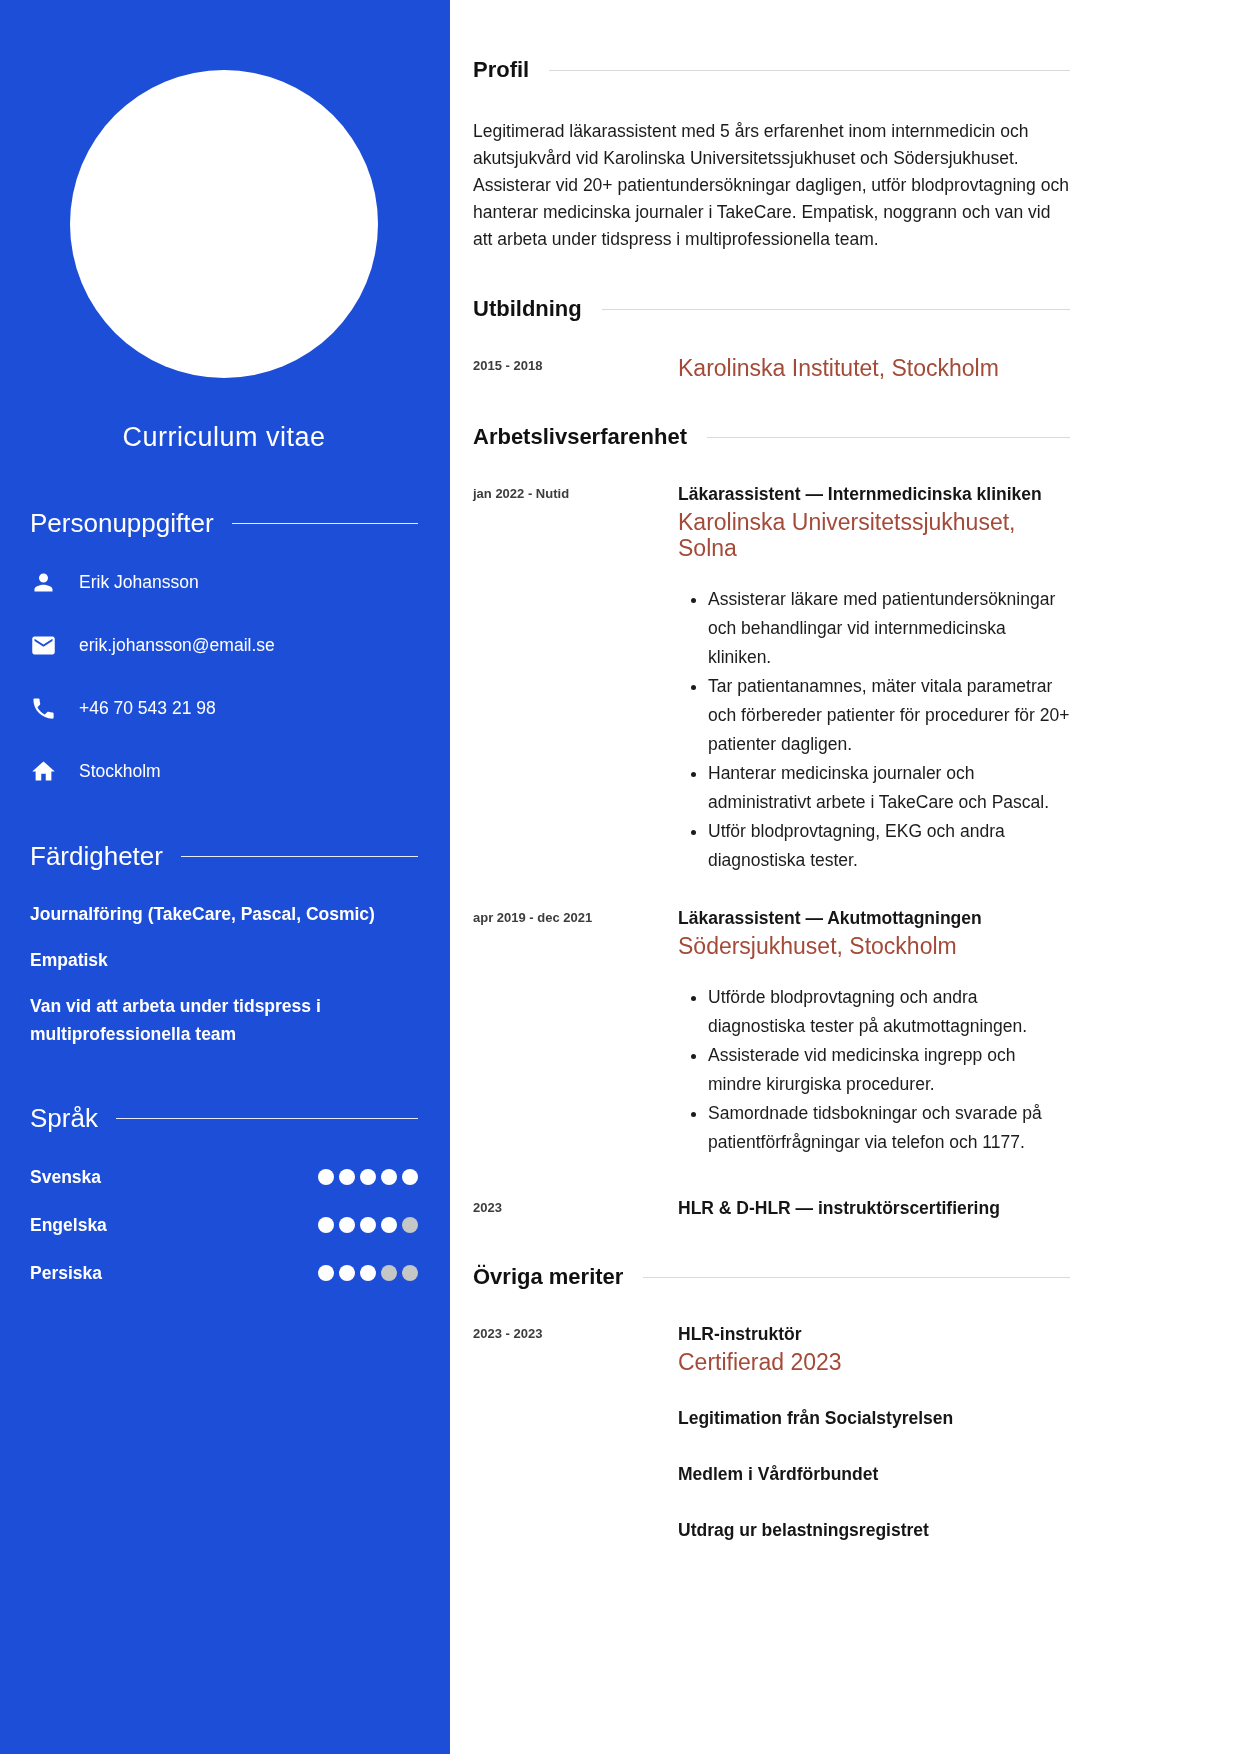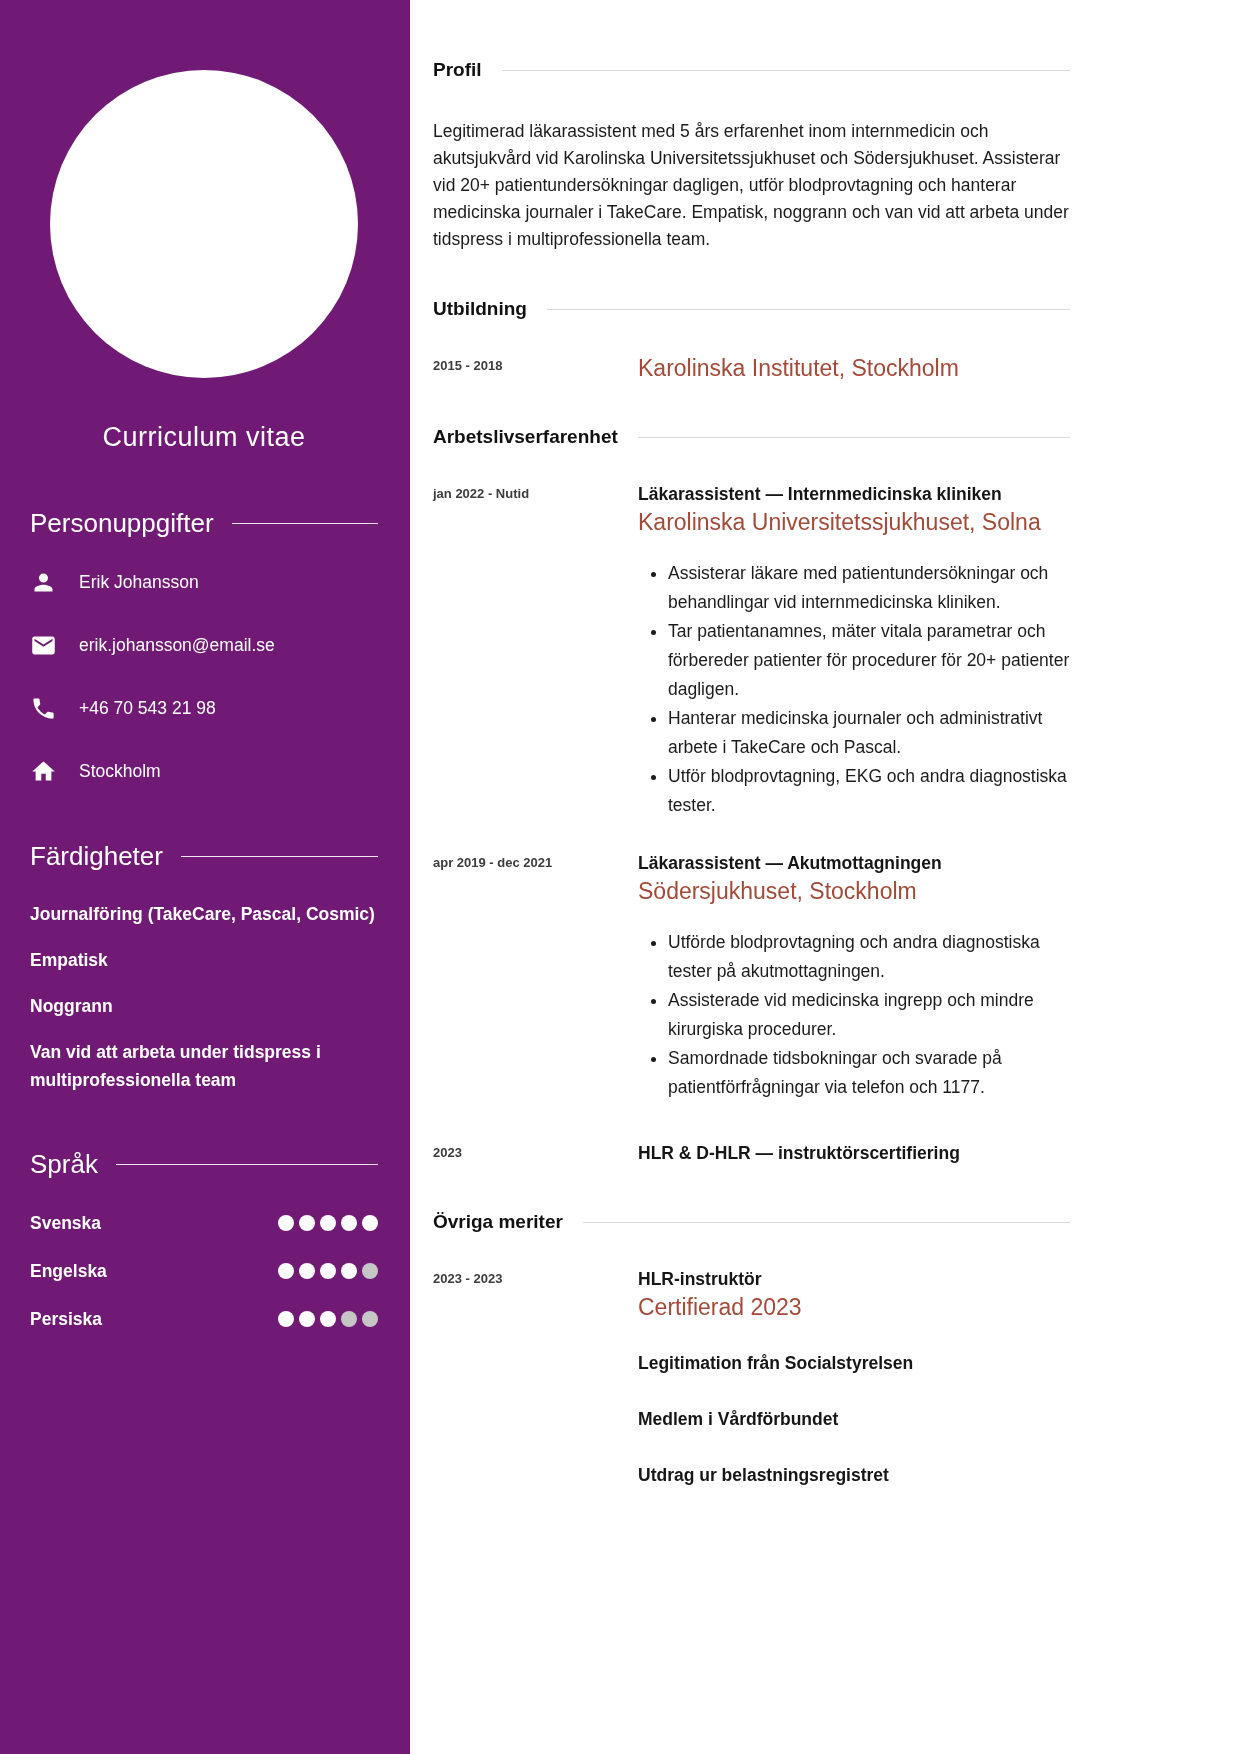--- a/index.html
+++ b/index.html
@@ -5,22 +5,22 @@
   html,body{margin:0;padding:0;}
   body{
     width:1241px;height:1754px;
     font-family:"Liberation Sans", sans-serif;
     background:#ffffff;
     display:flex;
     overflow:hidden;
   }
   
   .sidebar{
-    width:410px;flex-shrink:0;box-sizing:border-box;
-    background:#701a75;color:#fff;
+    width:450px;flex-shrink:0;box-sizing:border-box;
+    background:#1d4ed8;color:#fff;
     padding:70px 32px 0 30px;
   }
   .photo{
     width:308px;height:308px;border-radius:50%;
     background:#fff;margin:0 auto;
   }
   .cv-title{
     text-align:center;font-size:27px;font-weight:400;
     margin-top:44px;letter-spacing:.5px;
   }
@@ -57,21 +57,21 @@
   
   .main{
     flex:1;box-sizing:border-box;
     padding:52px 171px 0 23px;
     color:#1c1c1c;
   }
   .section{margin-top:38px;}
   .section:first-child{margin-top:0;}
   .main-heading{
     display:flex;align-items:center;gap:20px;
-    font-size:19px;font-weight:bold;color:#111;
+    font-size:22px;font-weight:bold;color:#111;
     line-height:36px;
   }
   .main-heading .mline{flex:1;height:1px;background:#d9d9d9;}
   .profile-text{
     margin-top:30px;font-size:17.5px;line-height:27px;color:#1c1c1c;
   }
   .entry{display:flex;margin-top:26px;}
   .entry + .entry{margin-top:30px;}
   .entry-dates{
     width:205px;flex-shrink:0;
@@ -128,21 +128,20 @@
   </div>
 
   <div class="side-heading">
     <span>Färdigheter</span>
     <span class="hline"></span>
   </div>
 
   <div class="skills-list">
     <div class="skill-item">Journalföring (TakeCare, Pascal, Cosmic)</div>
     <div class="skill-item">Empatisk</div>
-    <div class="skill-item">Noggrann</div>
     <div class="skill-item">Van vid att arbeta under tidspress i multiprofessionella team</div>
   </div>
 
   <div class="side-heading">
     <span>Språk</span>
     <span class="hline"></span>
   </div>
 
   <div class="lang-list">
     <div class="lang-row">

